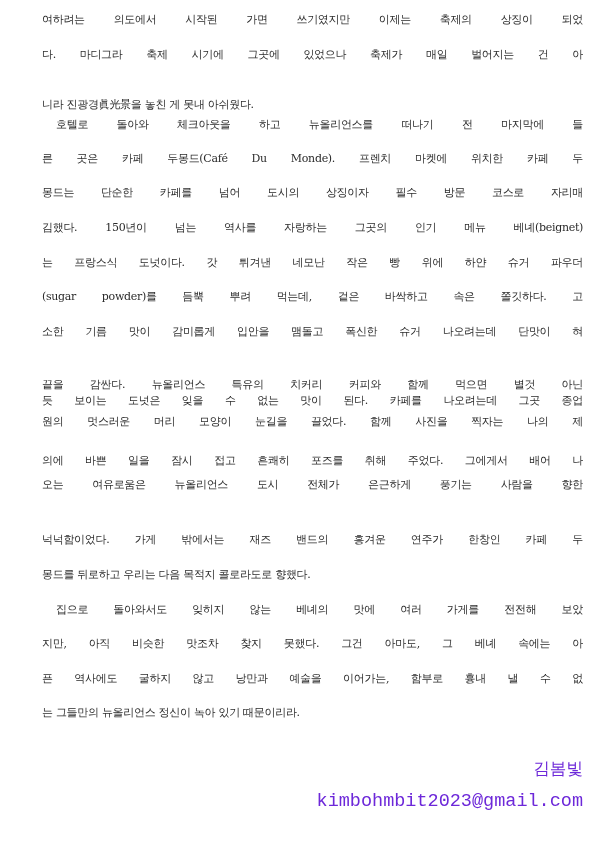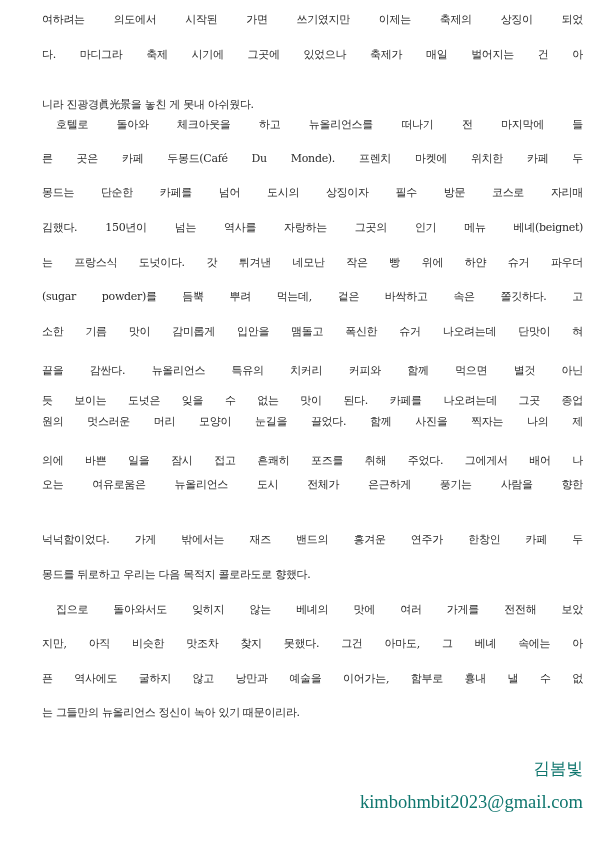--- a/index.html
+++ b/index.html
@@ -37,45 +37,45 @@
       text-align-last: justify;
     }
     .line.indent.justify { width: 527px; font-family: Liberation Serif, serif; }
     .sig {
       position: absolute;
       right: 25px;
       white-space: nowrap;
       text-align: right;
       font-size: 16.6px;
       line-height: 30px;
-      color: #0f766e;
+      color: #6d28d9;
     }
     .sig.email {
-      font-family: Liberation Serif, serif;
+      font-family: Liberation Mono, monospace;
       font-size: 18.5px;
       letter-spacing: 0px;
     }
   </style>
 </head>
 <body>
 
 <div class="page">
 
   <div class="line justify" style="top:3px">여하려는 의도에서 시작된 가면 쓰기였지만 이제는 축제의 상징이 되었</div>
   <div class="line justify" style="top:38px">다. 마디그라 축제 시기에 그곳에 있었으나 축제가 매일 벌어지는 건 아</div>
   <div class="line" style="top:88px">니라 진광경眞光景을 놓친 게 못내 아쉬웠다.</div>
 
   <div class="line indent justify" style="top:107px">호텔로 돌아와 체크아웃을 하고 뉴올리언스를 떠나기 전 마지막에 들</div>
   <div class="line justify" style="top:142px">른 곳은 카페 두몽드(Café Du Monde). 프렌치 마켓에 위치한 카페 두</div>
   <div class="line justify" style="top:176px">몽드는 단순한 카페를 넘어 도시의 상징이자 필수 방문 코스로 자리매</div>
   <div class="line justify" style="top:211px">김했다. 150년이 넘는 역사를 자랑하는 그곳의 인기 메뉴 베녜(beignet)</div>
   <div class="line justify" style="top:246px">는 프랑스식 도넛이다. 갓 튀겨낸 네모난 작은 빵 위에 하얀 슈거 파우더</div>
   <div class="line justify" style="top:280px">(sugar powder)를 듬뿍 뿌려 먹는데, 겉은 바싹하고 속은 쫄깃하다. 고</div>
   <div class="line justify" style="top:315px">소한 기름 맛이 감미롭게 입안을 맴돌고 폭신한 슈거 나오려는데 단맛이 혀</div>
-  <div class="line justify" style="top:354px">끝을 감싼다. 뉴올리언스 특유의 치커리 커피와 함께 먹으면 별것 아닌</div>
+  <div class="line justify" style="top:368px">끝을 감싼다. 뉴올리언스 특유의 치커리 커피와 함께 먹으면 별것 아닌</div>
   <div class="line justify" style="top:384px">듯 보이는 도넛은 잊을 수 없는 맛이 된다. 카페를 나오려는데 그곳 종업</div>
   <div class="line justify" style="top:405px">원의 멋스러운 머리 모양이 눈길을 끌었다. 함께 사진을 찍자는 나의 제</div>
   <div class="line justify" style="top:444px">의에 바쁜 일을 잠시 접고 흔쾌히 포즈를 취해 주었다. 그에게서 배어 나</div>
   <div class="line justify" style="top:468px">오는 여유로움은 뉴올리언스 도시 전체가 은근하게 풍기는 사람을 향한</div>
   <div class="line justify" style="top:523px">넉넉함이었다. 가게 밖에서는 재즈 밴드의 흥겨운 연주가 한창인 카페 두</div>
   <div class="line" style="top:558px">몽드를 뒤로하고 우리는 다음 목적지 콜로라도로 향했다.</div>
 
   <div class="line indent justify" style="top:592px">집으로 돌아와서도 잊히지 않는 베녜의 맛에 여러 가게를 전전해 보았</div>
   <div class="line justify" style="top:627px">지만, 아직 비슷한 맛조차 찾지 못했다. 그건 아마도, 그 베녜 속에는 아</div>
   <div class="line justify" style="top:662px">픈 역사에도 굴하지 않고 낭만과 예술을 이어가는, 함부로 흉내 낼 수 없</div>

